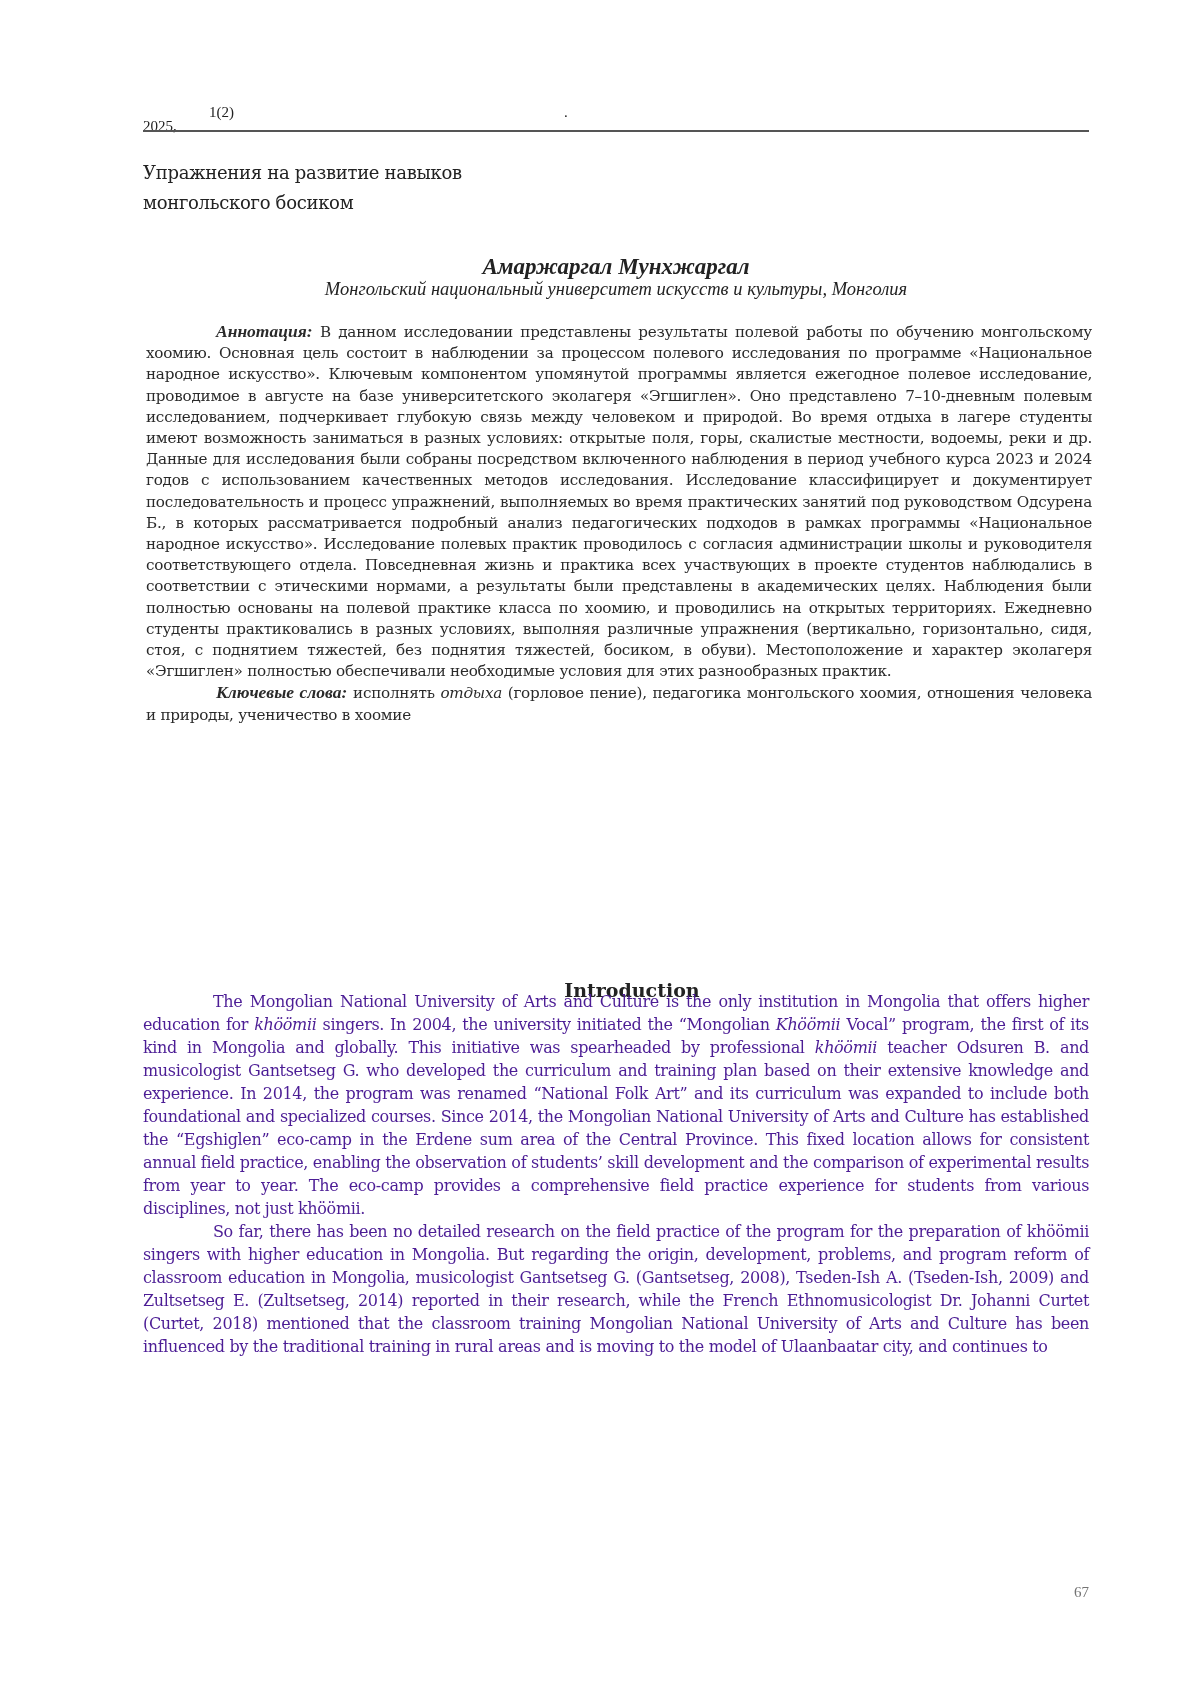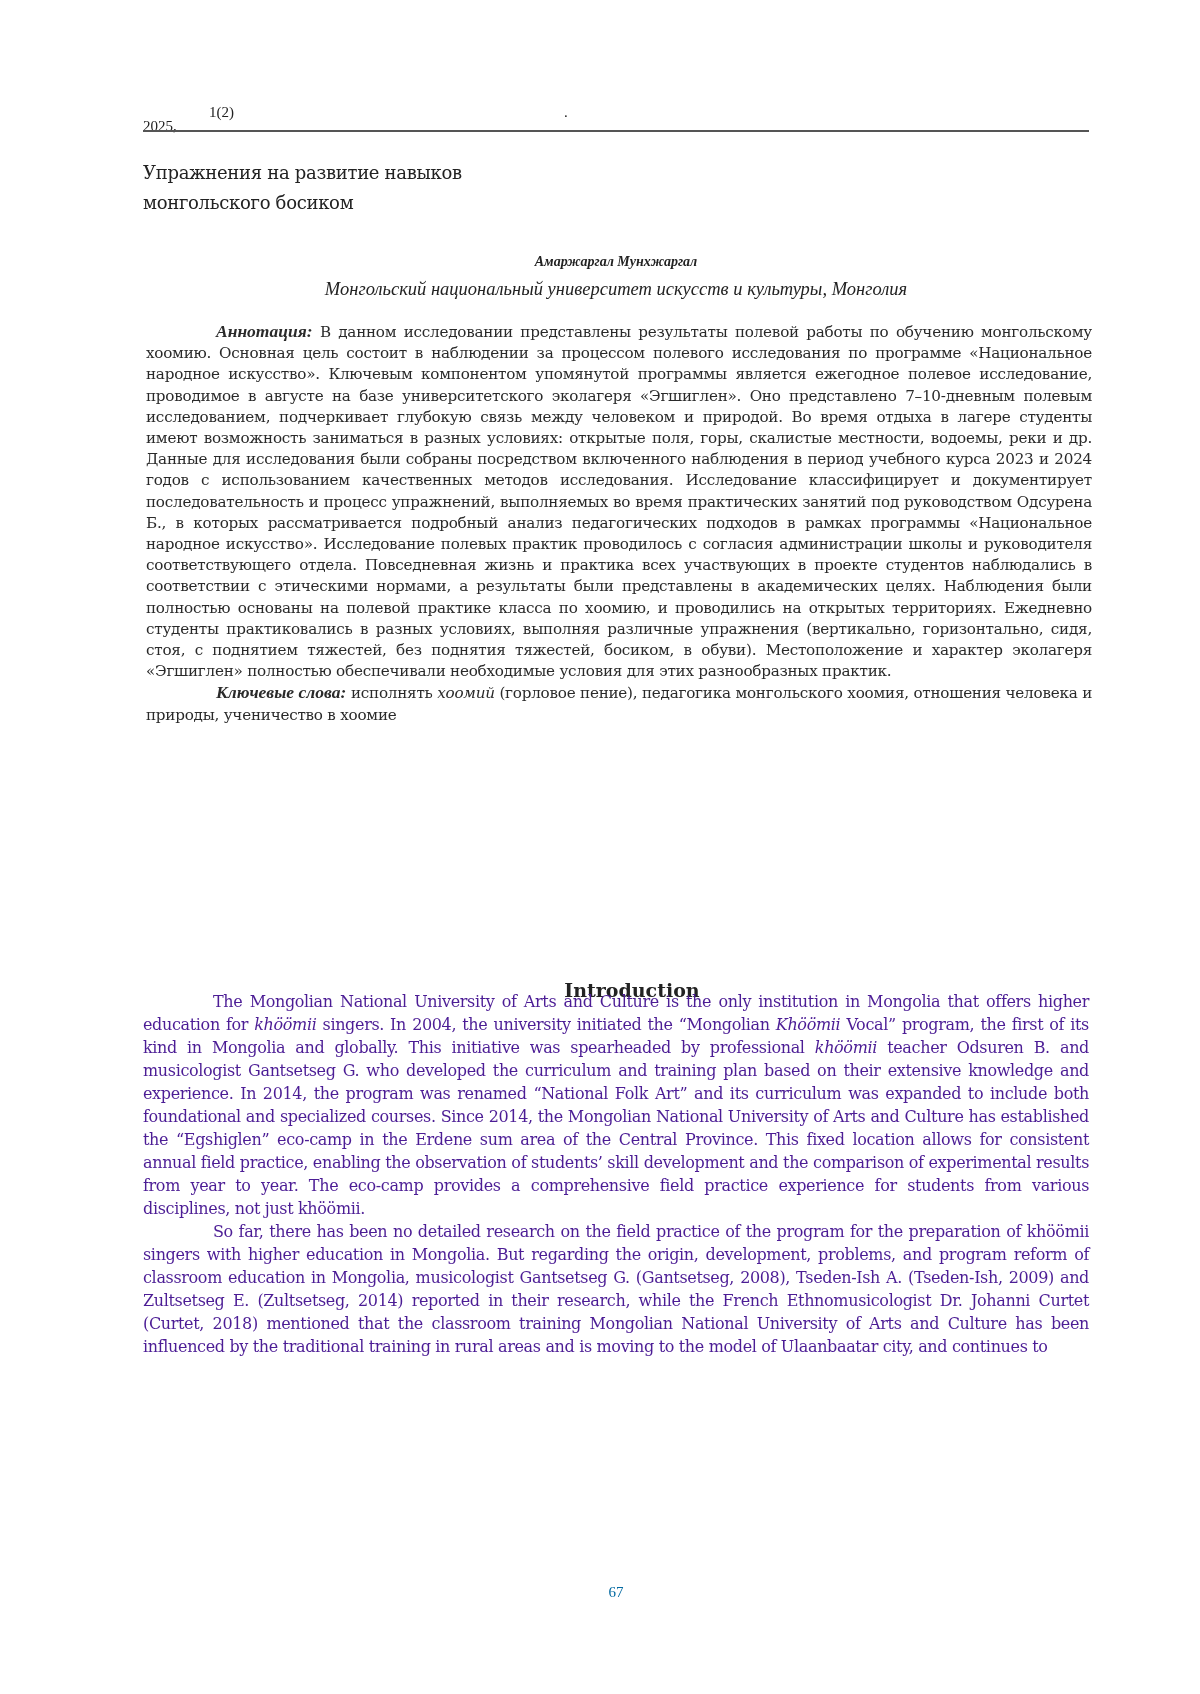--- a/index.html
+++ b/index.html
@@ -7,36 +7,36 @@
     .page { position: absolute; left: 143px; top: 0; width: 946px; }
     .running-head { position: absolute; top: 104px; left: 0; width: 946px; height: 20px;
       font-family: "Liberation Serif", serif; font-size: 15px; color: #222; }
     .running-head .year { position: absolute; left: 0; top: 0; margin-top: 14px; }
     .running-head .issue { position: absolute; left: 66px; top: 0; }
     .running-head .dot { position: absolute; left: 421px; top: 0; }
     .rule { position: absolute; top: 130px; left: 0; width: 946px; height: 0; border-top: 2px solid #555; }
     .title { position: absolute; top: 158px; left: 0; width: 946px; 
       font-family: "DejaVu Serif", serif; font-weight: normal; font-size: 18px; line-height: 30px; color: #222; letter-spacing: -0.3px; }
     .author { position: absolute; top: 254px; left: 0; width: 946px; text-align: center;
-      font-family: "Liberation Serif", serif; font-style: italic; font-weight: bold; font-size: 14px; color: #222; }
+      font-family: "Liberation Serif", serif; font-style: italic; font-weight: bold; font-size: 23px; color: #222; }
     .affil { position: absolute; top: 279px; left: 0; width: 946px; text-align: center;
       font-family: "Liberation Serif", serif; font-style: italic; font-size: 18.5px; color: #222; }
     .abstract { position: absolute; top: 321px; left: 3px; width: 946px;
       font-family: "DejaVu Serif", serif; font-size: 15.2px; line-height: 21.2px; text-align: justify; color: #2a2a2a; letter-spacing: -0.25px; }
     .abstract p { margin: 0; text-indent: 70px; }
     .abstract .lbl { font-family: "Liberation Serif", serif; font-style: italic; font-weight: bold; font-size: 17.5px; letter-spacing: 0; }
     .abstract em { font-style: italic; }
     .section-head { position: absolute; top: 963px; left: 0; width: 946px; text-align: center;
       font-family: "DejaVu Serif", serif; font-weight: bold; font-size: 19px; color: #222; }
     .body-text { position: absolute; top: 990px; left: 0; width: 946px;
       font-family: "DejaVu Serif", serif; font-size: 16px; line-height: 23px; text-align: justify; color: #4c1d95; letter-spacing: -0.35px; }
     .body-text p { margin: 0; text-indent: 70px; }
     .body-text em { font-style: italic; }
-    .page-number { position: absolute; top: 1584px; left: 0; width: 946px; text-align: center;
-      font-family: "Liberation Serif", serif; font-size: 15px; color: #0369a1; }
+    .page-number { position: absolute; top: 1584px; left: 0; width: 946px; text-align: right;
+      font-family: "Liberation Serif", serif; font-size: 15px; color: #737373; }
   </style>
 </head>
 <body>
 
 <div class="page">
 
   <div class="running-head">
     <span class="year">2025,</span>
     <span class="issue">1(2)</span>
     <span class="dot">.</span>
@@ -52,21 +52,21 @@
   <div class="affil">Монгольский национальный университет искусств и культуры, Монголия</div>
 
   <div class="abstract">
     <p>
       <span class="lbl">Аннотация:</span>
       <span>В данном исследовании представлены результаты полевой работы по обучению монгольскому хоомию. Основная цель состоит в наблюдении за процессом полевого исследования по программе «Национальное народное искусство». Ключевым компонентом упомянутой программы является ежегодное полевое исследование, проводимое в августе на базе университетского эколагеря «Эгшиглен». Оно представлено 7–10-дневным полевым исследованием, подчеркивает глубокую связь между человеком и природой. Во время отдыха в лагере студенты имеют возможность заниматься в разных условиях: открытые поля, горы, скалистые местности, водоемы, реки и др. Данные для исследования были собраны посредством включенного наблюдения в период учебного курса 2023 и 2024 годов с использованием качественных методов исследования. Исследование классифицирует и документирует последовательность и процесс упражнений, выполняемых во время практических занятий под руководством Одсурена Б., в которых рассматривается подробный анализ педагогических подходов в рамках программы «Национальное народное искусство». Исследование полевых практик проводилось с согласия администрации школы и руководителя соответствующего отдела. Повседневная жизнь и практика всех участвующих в проекте студентов наблюдались в соответствии с этическими нормами, а результаты были представлены в академических целях. Наблюдения были полностью основаны на полевой практике класса по хоомию, и проводились на открытых территориях. Ежедневно студенты практиковались в разных условиях, выполняя различные упражнения (вертикально, горизонтально, сидя, стоя, с поднятием тяжестей, без поднятия тяжестей, босиком, в обуви). Местоположение и характер эколагеря «Эгшиглен» полностью обеспечивали необходимые условия для этих разнообразных практик.</span>
     </p>
     <p>
       <span class="lbl">Ключевые слова:</span>
       <span>исполнять</span>
-      <em>хоомий</em>
+      <em>отдыха</em>
       <span>(горловое пение), педагогика монгольского хоомия, отношения человека и природы, ученичество в хоомие</span>
     </p>
   </div>
 
   <h2 class="section-head" style="margin:16px;">Introduction</h2>
 
   <div class="body-text">
     <p><span>The Mongolian National University of Arts and Culture is the only institution in Mongolia that offers higher education for</span> <em>khöömii</em> <span>singers. In 2004, the university initiated the “Mongolian</span> <em>Khöömii</em> <span>Vocal” program, the first of its kind in Mongolia and globally. This initiative was spearheaded by professional</span> <em>khöömii</em> <span>teacher Odsuren B. and musicologist Gantsetseg G. who developed the curriculum and training plan based on their extensive knowledge and experience. In 2014, the program was renamed “National Folk Art” and its curriculum was expanded to include both foundational and specialized courses. Since 2014, the Mongolian National University of Arts and Culture has established the “Egshiglen” eco-camp in the Erdene sum area of the Central Province. This fixed location allows for consistent annual field practice, enabling the observation of students’ skill development and the comparison of experimental results from year to year. The eco-camp provides a comprehensive field practice experience for students from various disciplines, not just khöömii.</span></p>
     <p>So far, there has been no detailed research on the field practice of the program for the preparation of khöömii  singers with higher education in Mongolia. But regarding the origin, development, problems, and program reform of classroom education in Mongolia, musicologist Gantsetseg G. (Gantsetseg, 2008), Tseden-Ish A. (Tseden-Ish, 2009) and Zultsetseg E. (Zultsetseg, 2014) reported in their research, while the French Ethnomusicologist Dr. Johanni Curtet (Curtet, 2018) mentioned that the classroom training Mongolian National University of Arts and Culture has been influenced by the traditional training in rural areas and is moving to the model of Ulaanbaatar city, and continues to</p>
   </div>

